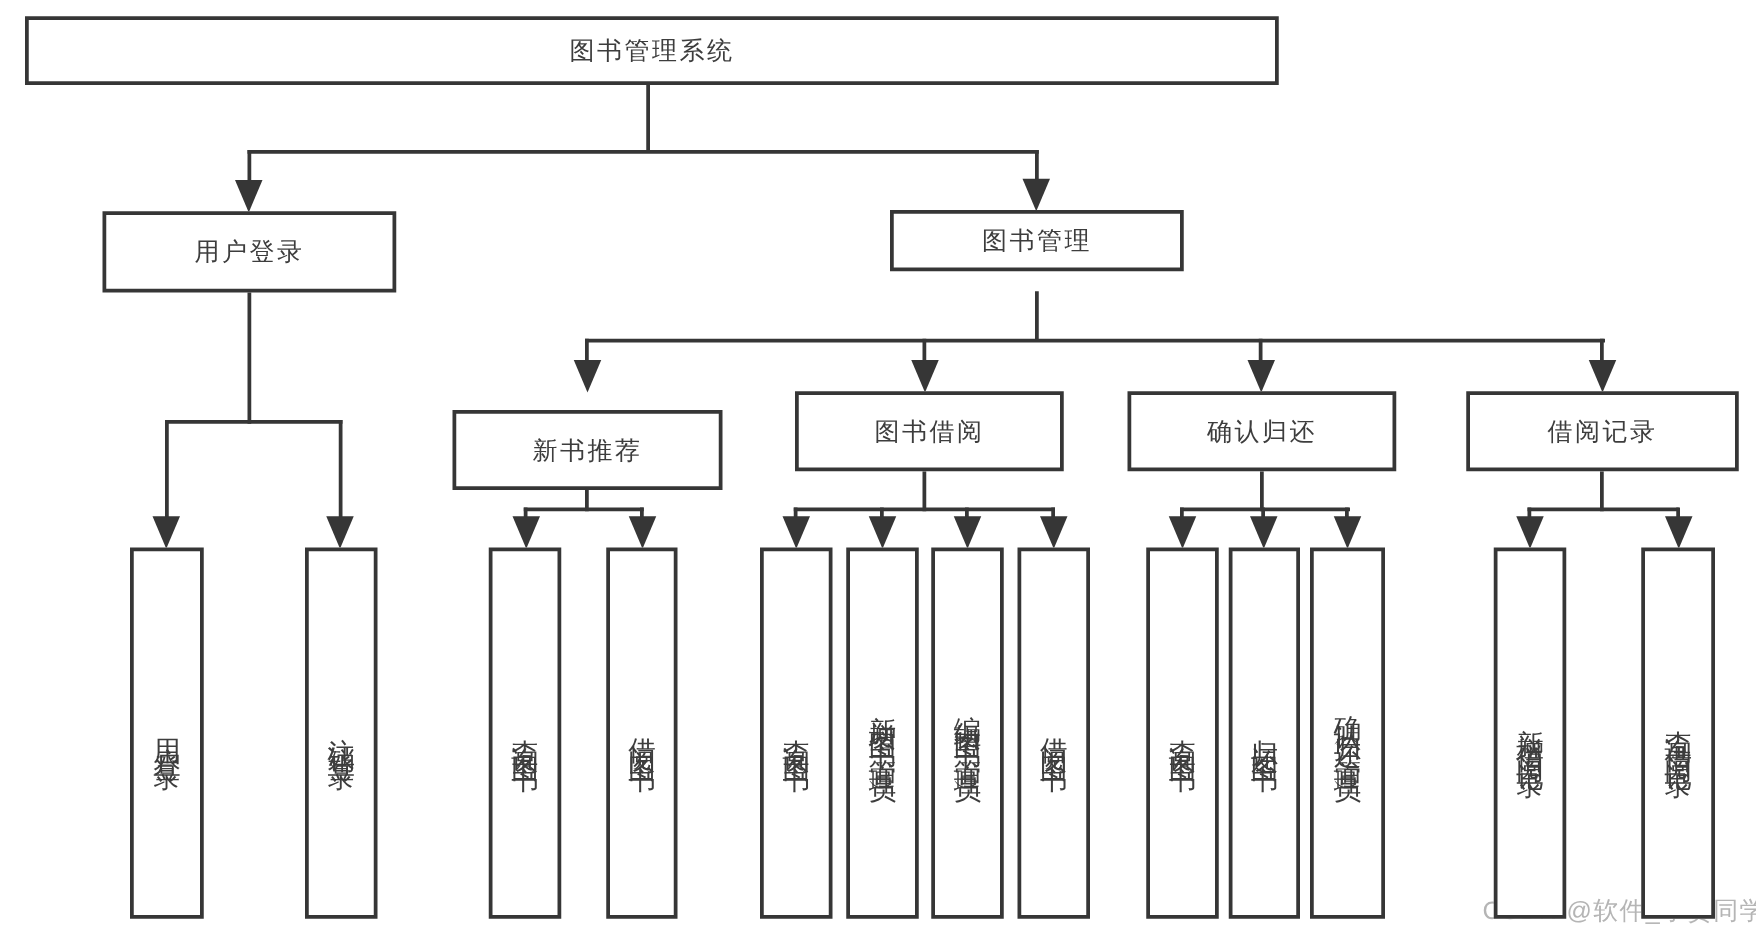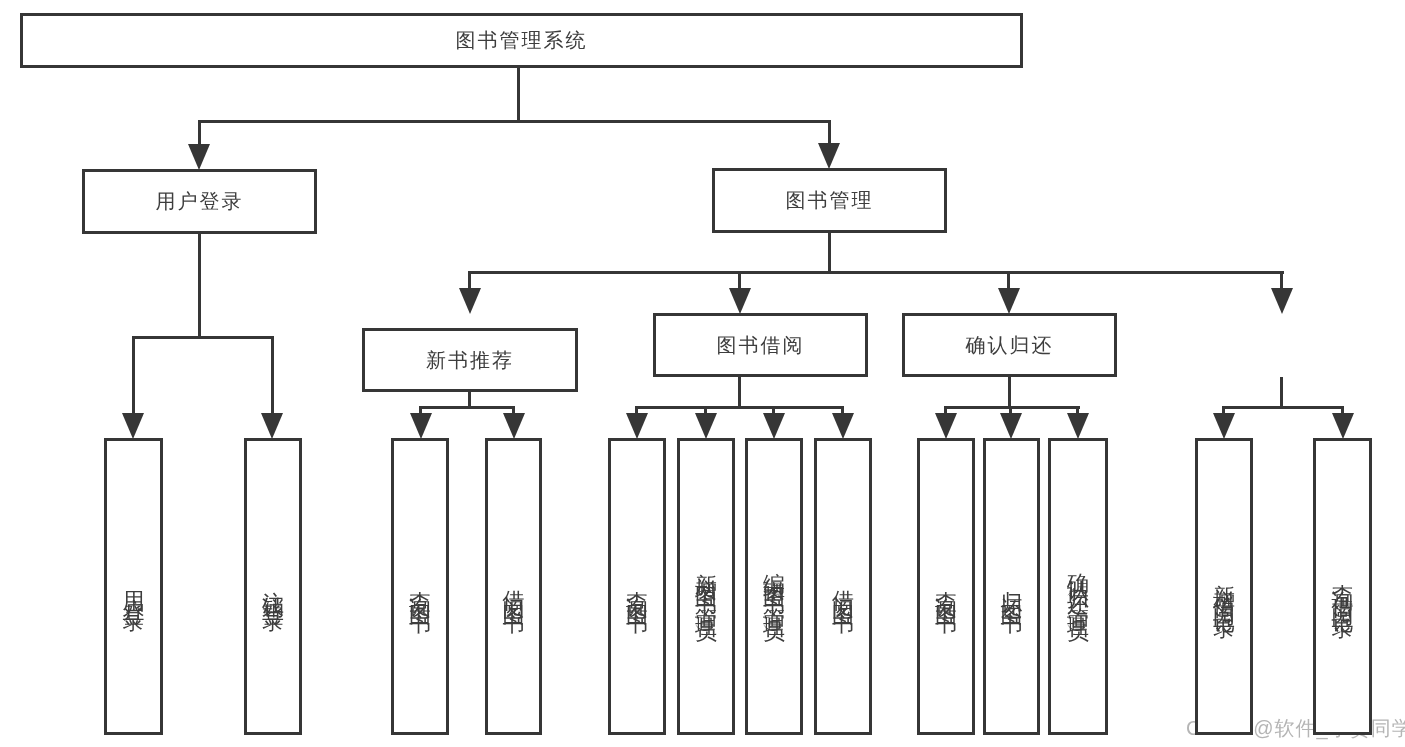--- a/index.html
+++ b/index.html
@@ -104,24 +104,25 @@
     <div class="arrow" style="left: 695px; top: 413px;"></div>
     <div class="arrow" style="left: 763px; top: 413px;"></div>
     <div class="arrow" style="left: 832px; top: 413px;"></div>
     <div class="arrow" style="left: 935px; top: 413px;"></div>
     <div class="arrow" style="left: 1000px; top: 413px;"></div>
     <div class="arrow" style="left: 1067px; top: 413px;"></div>
     <div class="arrow" style="left: 1213px; top: 413px;"></div>
     <div class="arrow" style="left: 1332px; top: 413px;"></div>
     <div class="node h" style="left: 20px; top: 13px; width: 1003px; height: 55px;">图书管理系统</div>
     <div class="node h" style="left: 82px; top: 169px; width: 235px; height: 65px;">用户登录</div>
-    <div class="node h" style="left: 712px; top: 168px; width: 235px; height: 65px;">图书管理</div>
+    <div class="node h" style="left: 712px; top: 168px; width: 235px; height: 49px;">图书管理</div>
     <div class="node h" style="left: 362px; top: 328px; width: 216px; height: 64px;">新书推荐</div>
-    <div class="node h" style="left: 653px; top: 313px; width: 215px; height: 64px;">图书借阅</div>
+    <div class="node h" style="left: 636px; top: 313px; width: 215px; height: 64px;">图书借阅</div>
     <div class="node h" style="left: 902px; top: 313px; width: 215px; height: 64px;">确认归还</div>
+    <div class="node h" style="left: 1173px; top: 313px; width: 218px; height: 64px;">借阅记录</div>
     <div class="node v" style="left: 104px; top: 438px; width: 59px; height: 297px;">用户登录</div>
     <div class="node v" style="left: 244px; top: 438px; width: 58px; height: 297px;">注销登录</div>
     <div class="node v" style="left: 391px; top: 438px; width: 58px; height: 297px;">查询图书</div>
     <div class="node v" style="left: 485px; top: 438px; width: 57px; height: 297px;">借阅图书</div>
     <div class="node v" style="left: 608px; top: 438px; width: 58px; height: 297px;">查询图书</div>
     <div class="node v" style="left: 677px; top: 438px; width: 58px; height: 297px;">新增图书（管理员）</div>
     <div class="node v" style="left: 745px; top: 438px; width: 58px; height: 297px;">编辑图书（管理员）</div>
     <div class="node v" style="left: 814px; top: 438px; width: 58px; height: 297px;">借阅图书</div>
     <div class="node v" style="left: 917px; top: 438px; width: 58px; height: 297px;">查询图书</div>
     <div class="node v" style="left: 983px; top: 438px; width: 57px; height: 297px;">归还图书</div>

